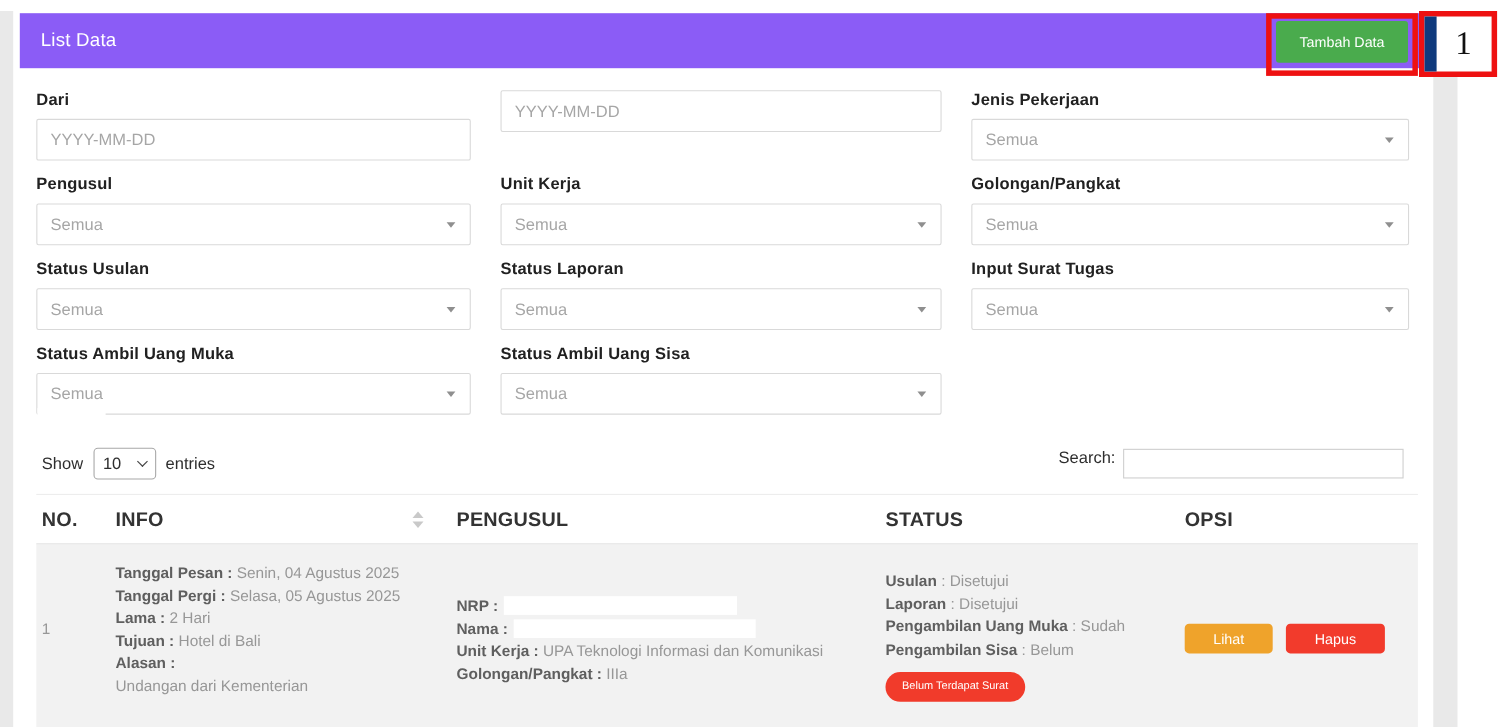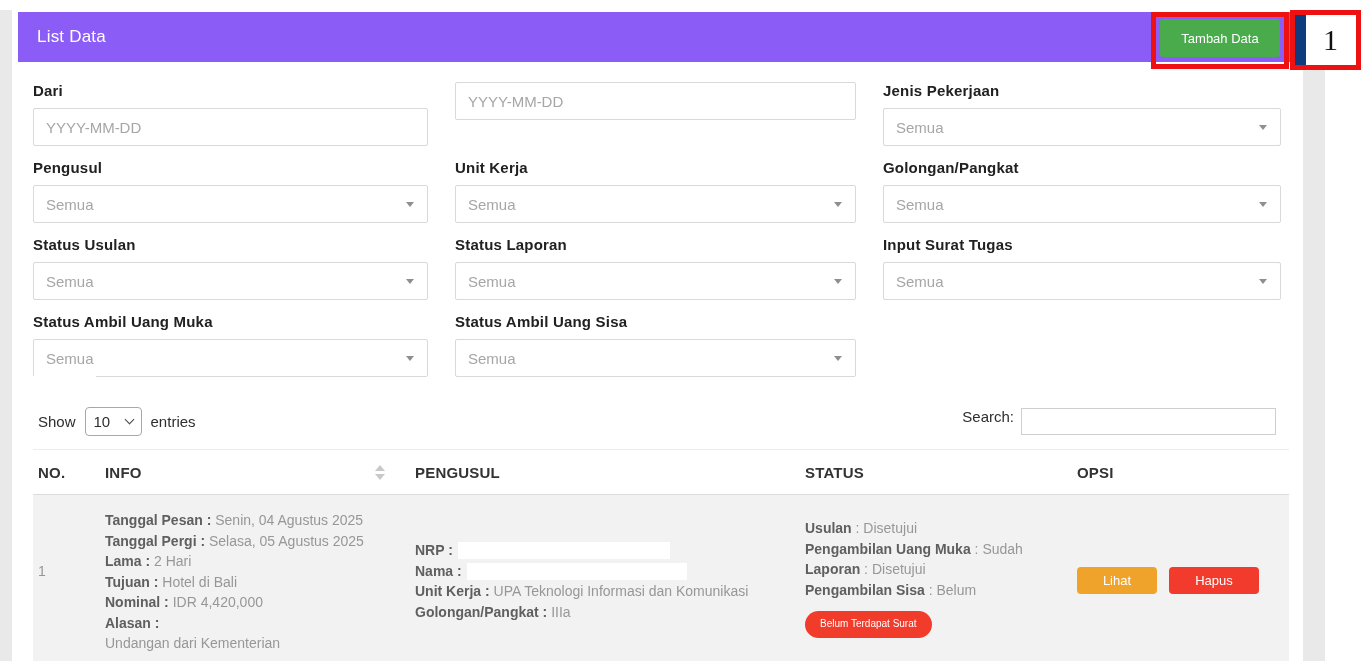--- a/index.html
+++ b/index.html
@@ -54,21 +54,21 @@
     transform:rotate(45deg); margin-top:-3px; }
   .lc-right { display:flex; align-items:flex-start; gap:7px; padding-right:13px; }
   .search-input { width:255px; height:27px; border:1px solid #cfcfcf; background:#fff;
     font-size:14px; color:#333; padding:0 8px;
     font-family:"Liberation Sans","DejaVu Sans",sans-serif; }
 
   
   .thead { left:33px; top:449px; width:1256px; height:46px;
     border-top:1px solid #ededed; border-bottom:1px solid #dcdcdc;
     display:grid; grid-template-columns:72px 310px 390px 272px 1fr; align-items:center;
-    font-size:15px; font-weight:700; color:#333; letter-spacing:.2px; }
+    font-size:18px; font-weight:700; color:#333; letter-spacing:.2px; }
   .th-no { padding-left:5px; }
   .th-info { display:flex; align-items:center; justify-content:space-between; padding-right:30px; }
   .sort { display:flex; flex-direction:column; gap:3px; cursor:pointer; }
   .tri-up { width:0; height:0; border-left:5px solid transparent; border-right:5px solid transparent;
     border-bottom:6px solid #c9c9c9; }
   .tri-down { width:0; height:0; border-left:5px solid transparent; border-right:5px solid transparent;
     border-top:6px solid #c9c9c9; }
 
   .trow { left:33px; top:495px; width:1256px; height:166px; background:#f2f2f2;
     display:grid; grid-template-columns:72px 310px 390px 272px 1fr;
@@ -225,36 +225,35 @@
 </div>
 
 <div class="abs trow">
   <div class="td-no">1</div>
 
   <div class="td-info">
     <div><span class="lbl">Tanggal Pesan :</span> <span>Senin, 04 Agustus 2025</span></div>
     <div><span class="lbl">Tanggal Pergi :</span> <span>Selasa, 05 Agustus 2025</span></div>
     <div><span class="lbl">Lama :</span> <span>2 Hari</span></div>
     <div><span class="lbl">Tujuan :</span> <span>Hotel di Bali</span></div>
-    <div><span class="lbl">Nominal :</span> <span>IDR 4,420,000</span></div>
     <div><span class="lbl">Alasan :</span> <span></span></div>
     <div><span class="lbl"></span> <span>Undangan dari Kementerian</span></div>
   </div>
 
   <div class="td-pengusul">
     <div><span class="lbl">NRP :</span><span class="redact redact-nrp"></span></div>
     <div><span class="lbl">Nama :</span><span class="redact redact-nama"></span></div>
     <div><span class="lbl">Unit Kerja :</span> <span>UPA Teknologi Informasi dan Komunikasi</span></div>
     <div><span class="lbl">Golongan/Pangkat :</span> <span>IIIa</span></div>
   </div>
 
   <div class="td-status">
     <div><span class="lbl">Usulan</span><span> : </span><span>Disetujui</span></div>
+    <div><span class="lbl">Laporan</span><span> : </span><span>Disetujui</span></div>
     <div><span class="lbl">Pengambilan Uang Muka</span><span> : </span><span>Sudah</span></div>
-    <div><span class="lbl">Laporan</span><span> : </span><span>Disetujui</span></div>
     <div><span class="lbl">Pengambilan Sisa</span><span> : </span><span>Belum</span></div>
     <div><span class="badge">Belum Terdapat Surat</span></div>
   </div>
 
   <div class="td-opsi">
     <button class="btn btn-view">Lihat</button>
     <button class="btn btn-del">Hapus</button>
   </div>
 </div>
 

